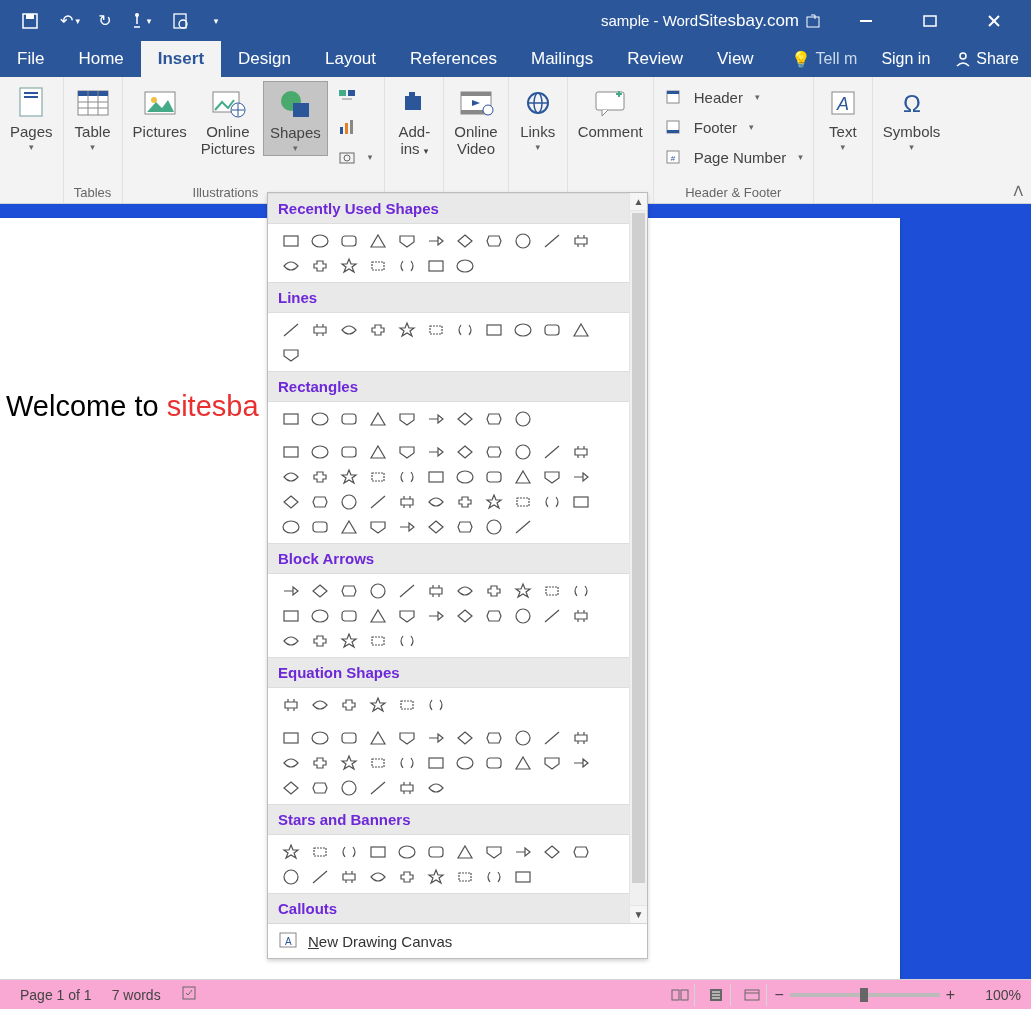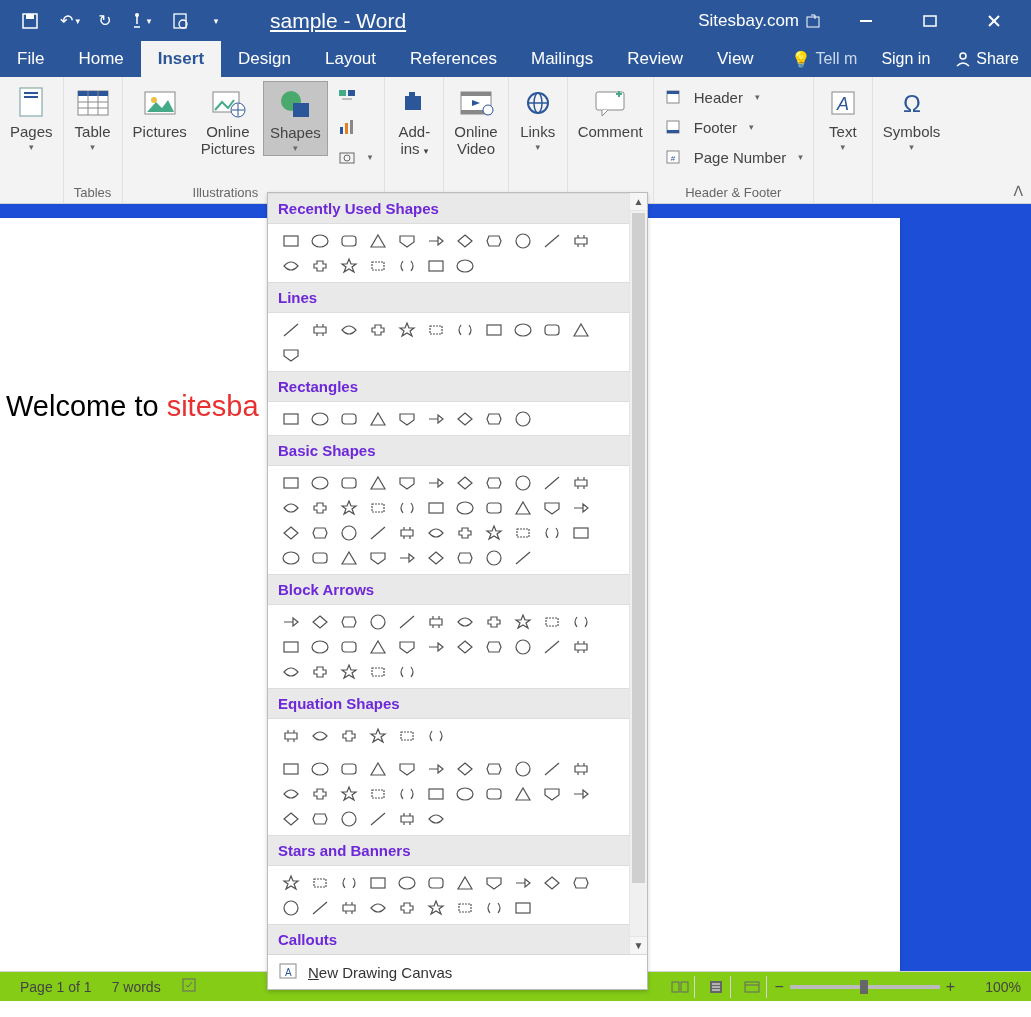--- a/index.html
+++ b/index.html
@@ -4,21 +4,21 @@
 <style>
 * { margin: 0; padding: 0; box-sizing: border-box; font-family: 'Segoe UI', Tahoma, sans-serif; }
 body { width: 1031px; height: 1017px; overflow: hidden; background: #fff; }
 
 
 .titlebar { height: 41px; background: #2b579a; display: flex; align-items: center; color: #fff; }
 .qat { display: flex; align-items: center; gap: 0; padding-left: 10px; }
 .qat-btn { width: 40px; height: 40px; display: flex; align-items: center; justify-content: center; cursor: pointer; font-size: 16px; position: relative; }
 .qat-btn.narrow { width: 30px; }
 .qat-caret { font-size: 9px; margin-left: 2px; }
-.title-center { flex: 1; text-align: left; font-size: 21px; padding-left: 40px; text-decoration: underline; }
+.title-center { flex: 1; text-align: right; font-size: 15px; padding-left: 40px; }
 .title-right { display: flex; align-items: center; gap: 26px; padding-right: 18px; font-size: 17px; }
 .title-link { display: flex; align-items: center; gap: 6px; }
 .win-btn { width: 38px; height: 38px; display: flex; align-items: center; justify-content: center; cursor: pointer; font-size: 16px; }
 
 
 .tabs { height: 36px; background: #2b579a; display: flex; align-items: stretch; color: #fff; }
 .tab { padding: 0 17px; display: flex; align-items: center; font-size: 17px; cursor: pointer; }
 .tab.active { background: #f3f3f3; color: #2b579a; font-weight: bold; }
 .tabs-right { margin-left: auto; display: flex; align-items: center; }
 .tabs-right .tab { padding: 0 12px; font-size: 16px; }
@@ -55,21 +55,21 @@
 .sp-footer { height: 35px; border-top: 1px solid #d7d7d7; display: flex; align-items: center; padding: 0 10px; gap: 10px; cursor: pointer; color: #333; font-size: 15px; }
 .sp-footer u { text-decoration: underline; }
 
 
 .doc-area { position: absolute; left: 0; top: 204px; right: 0; bottom: 30px; background: #1d4ed8; overflow: hidden; }
 .page { position: absolute; left: 0; top: 14px; width: 900px; background: #fff; min-height: 1200px; box-shadow: 0 1px 3px rgba(0,0,0,.2); padding: 170px 0 0 6px; }
 .doc-text { font-size: 29px; font-family: Calibri, sans-serif; }
 .doc-text .red { color: #e83030; }
 
 
-.status { position: absolute; left: 0; right: 0; bottom: 16px; height: 30px; background: #84cc16; border-top: 1px solid #d5d5d5; display: flex; align-items: center; font-size: 14px; color: #444; padding: 0 10px; }
+.status { position: absolute; left: 0; right: 0; bottom: 8px; height: 30px; background: #f9a8d4; border-top: 1px solid #d5d5d5; display: flex; align-items: center; font-size: 14px; color: #444; padding: 0 10px; }
 .status .seg { padding: 0 10px; }
 .status-right { margin-left: auto; display: flex; align-items: center; gap: 8px; }
 .view-btn { width: 28px; height: 22px; display: flex; align-items: center; justify-content: center; cursor: pointer; border-right: 1px solid #d5d5d5; }
 .view-btn:last-of-type { border-right: none; }
 .zoom { display: flex; align-items: center; gap: 6px; }
 .zoom-track { width: 150px; height: 4px; background: #bbb; position: relative; }
 .zoom-thumb { position: absolute; left: 70px; top: -5px; width: 8px; height: 14px; background: #666; }
 </style>
 </head>
 <body>
@@ -609,21 +609,20 @@
             <path d="M7 6 L17 6 L19 11 L17 16 L7 16 L5 11 Z"></path>
           </svg>
         </div>
         <div class="shape">
           <svg width="24" height="22" viewBox="0 0 24 22">
             <circle cx="12" cy="11" r="7"></circle>
           </svg>
         </div>
       </div>
 
-    <div class="sp-cat">Basic Shapes</div>
     <div class="sp-row" id="row-basic">
         <div class="shape">
           <svg width="24" height="22" viewBox="0 0 24 22">
             <rect x="5" y="6" width="14" height="10"></rect>
           </svg>
         </div>
         <div class="shape">
           <svg width="24" height="22" viewBox="0 0 24 22">
             <ellipse cx="12" cy="11" rx="8" ry="6"></ellipse>
           </svg>

